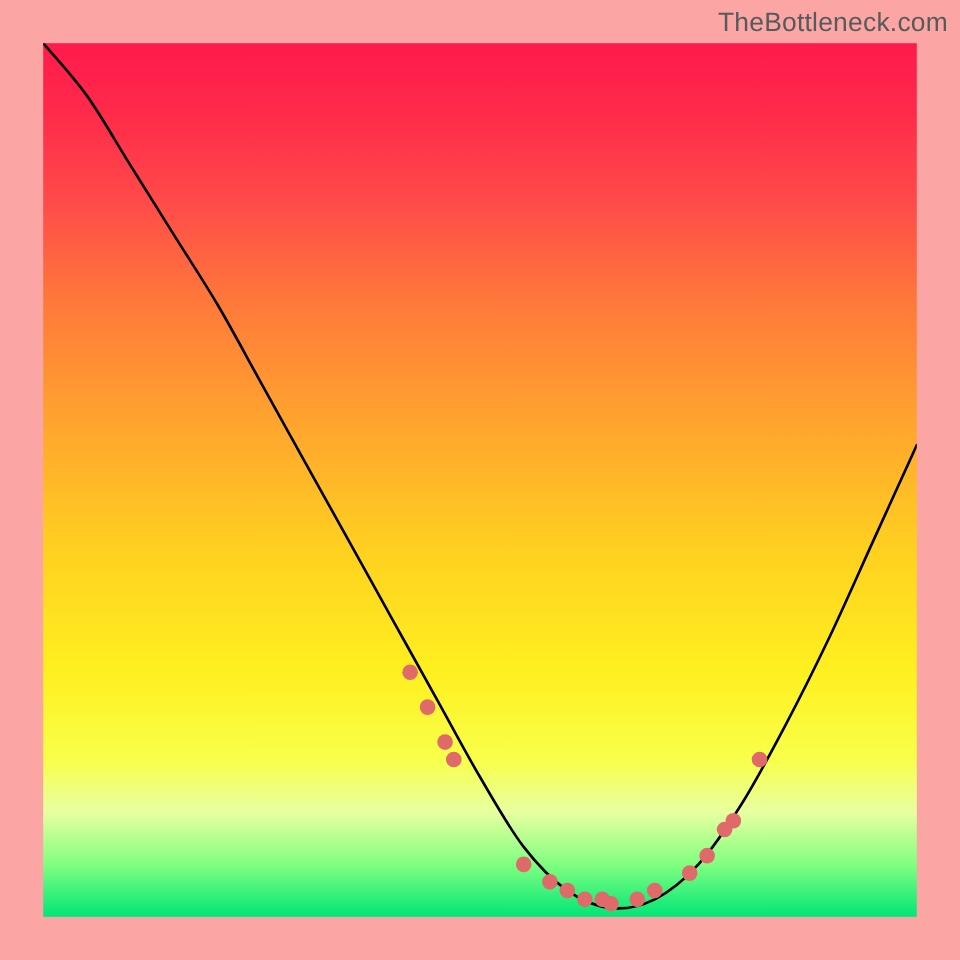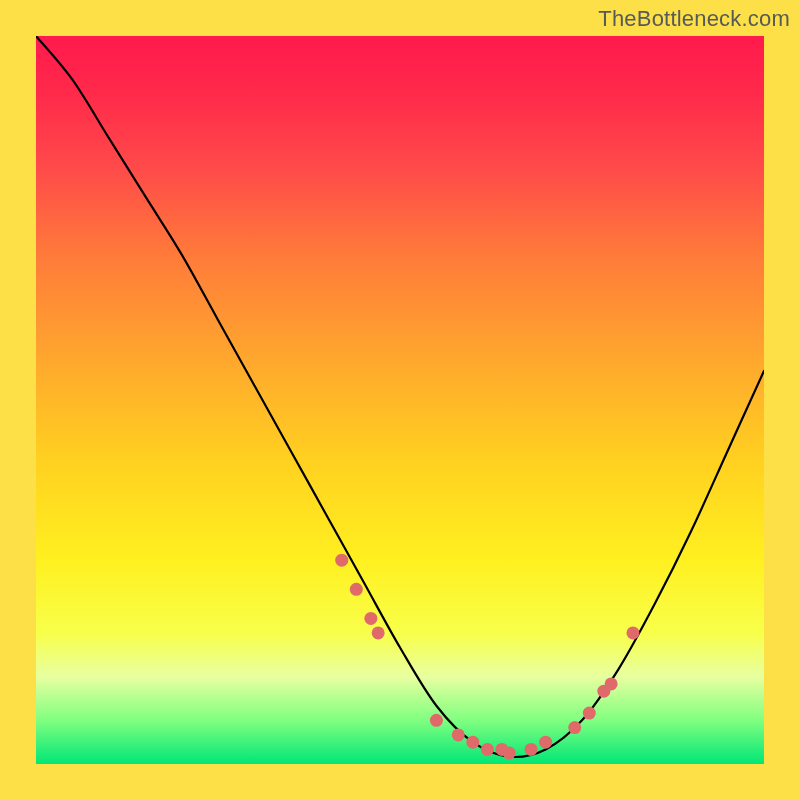--- a/index.html
+++ b/index.html
@@ -1,21 +1,21 @@
 <!DOCTYPE html>
 <html><head>
 <meta charset="utf-8">
 <style>
   * { margin: 0; padding: 0; box-sizing: border-box; }
   html, body { width: 800px; height: 800px; background: #000; overflow: hidden; }
   .stage {
     position: relative;
     width: 800px;
     height: 800px;
-    background: #fde047;
+    background: #fca5a5;
   }
   .plot-area {
     position: absolute;
     left: 36px;
     top: 36px;
     width: 728px;
     height: 728px;
     background: linear-gradient(to bottom,
       #ff1a4d 0%,
       #ff2a4a 8%,

